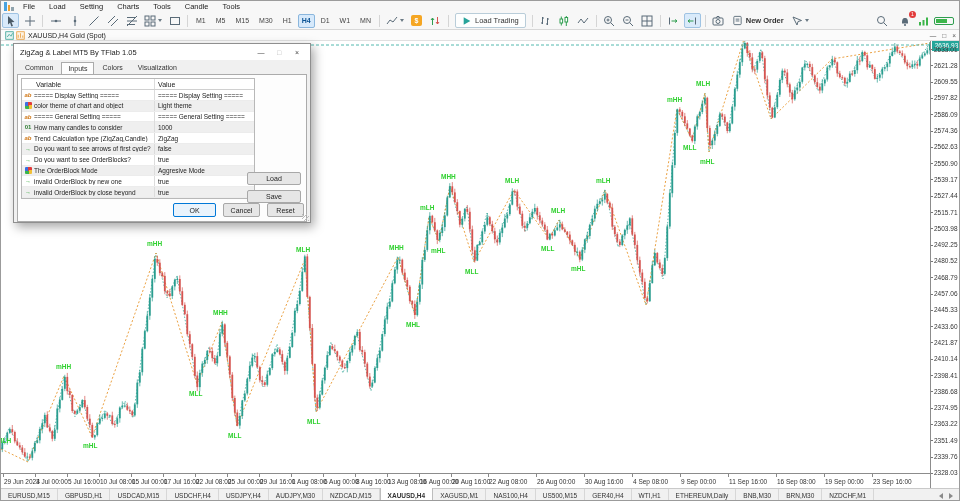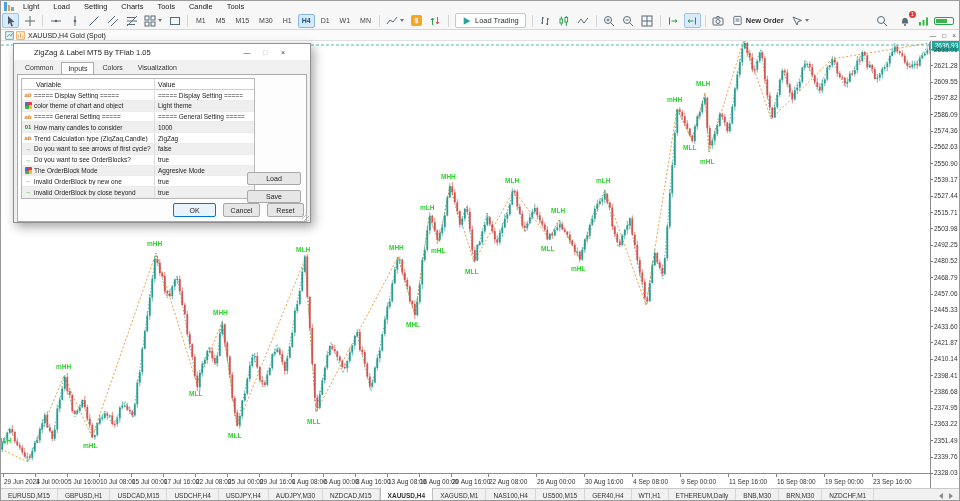--- a/index.html
+++ b/index.html
@@ -64,21 +64,21 @@
             border-top:1px solid #c9c9c9; display:flex; align-items:stretch; font-size:6.5px; color:#333; }
   .stab { display:flex; align-items:center; padding:0 7px; border-right:1px solid #d7d7d7; white-space:nowrap; }
   .stab.active { background:#fff; font-weight:bold; border-right:1px solid #bdbdbd; border-left:1px solid #bdbdbd; margin-top:-1px; }
   .tab-scroll { margin-left:auto; display:flex; align-items:center; gap:6px; padding:0 6px; }
   .tri-l { width:0; height:0; border-top:3px solid transparent; border-bottom:3px solid transparent; border-right:4px solid #8a8a8a; }
   .tri-r { width:0; height:0; border-top:3px solid transparent; border-bottom:3px solid transparent; border-left:4px solid #8a8a8a; }
 
   
   .dialog { position:absolute; left:12px; top:42px; width:298px; height:180px; background:#f0f0f0;
             border:1px solid #8f8f8f; box-shadow:3px 4px 10px rgba(0,0,0,.35); z-index:10; font-size:7px; color:#222; }
-  .dlg-title { height:16px; background:#ffffff; display:flex; align-items:center; padding:0 20px; }
+  .dlg-title { height:16px; background:#ffffff; display:flex; align-items:center; padding:0 6px; }
   .dlg-title-text { font-size:7.5px; }
   .dlg-ctrl { width:14px; text-align:center; color:#444; font-size:7px; margin-left:4px; }
   .dlg-ctrl.disabled { color:#b5b5b5; }
   .dlg-tabs { height:14px; display:flex; align-items:flex-end; padding:0 4px; gap:1px; }
   .dtab { padding:2px 6px 2px; border:1px solid transparent; color:#333; }
   .dtab.active { background:#fdfdfd; border-color:#ababab; border-bottom-color:#fdfdfd; position:relative; top:1px; }
   .dlg-content { position:absolute; left:3px; right:3px; top:30px; height:148px; background:#fdfdfd; border:1px solid #ababab; }
   .param-table { position:absolute; left:3px; top:3px; width:234px; height:121px; border:1px solid #b8b8b8; background:#fff; overflow:hidden; }
   .param-head { display:grid; grid-template-columns:132px 1fr; height:11px; border-bottom:1px solid #d0d0d0; align-items:center; }
   .param-head span:first-child { padding-left:14px; }
@@ -108,21 +108,21 @@
 
 <div class="app">
 
   <div class="menubar">
     <span class="logo">
       <i style="height:9px;background:#4aa3df"></i>
         <i style="height:6px;background:#f0a030"></i>
         <i style="height:4px;background:#8fa3ad"></i>
     </span>
     <span style="display:flex">
-        <div class="menu-item">Light</div>
+        <div class="menu-item">File</div>
         <div class="menu-item">Load</div>
         <div class="menu-item">Setting</div>
         <div class="menu-item">Charts</div>
         <div class="menu-item">Tools</div>
         <div class="menu-item">Candle</div>
         <div class="menu-item">Tools</div>
       </span>
   </div>
 
   <div class="toolbar">

